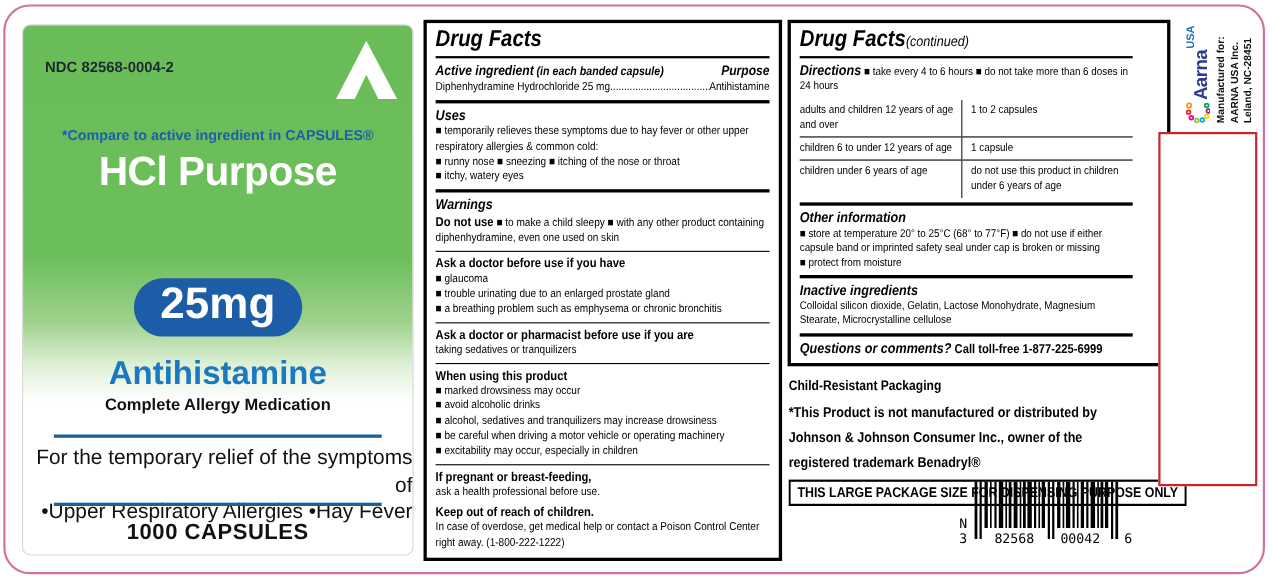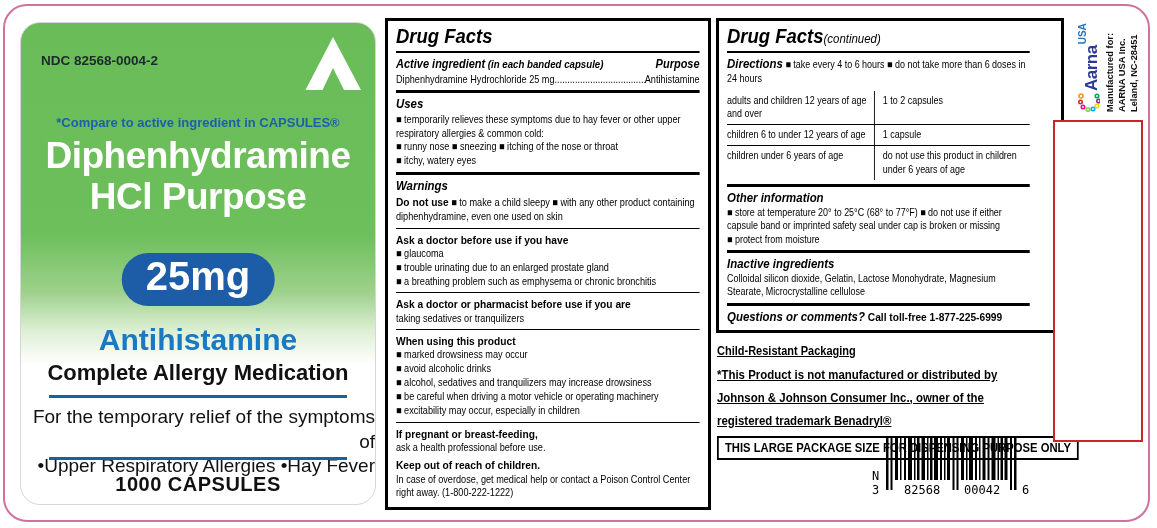--- a/index.html
+++ b/index.html
@@ -6,32 +6,32 @@
   body{
     width:1157px;height:528px;position:relative;background:#ffffff;
     font-family:"Liberation Sans",sans-serif;color:#000;overflow:hidden;
   }
   
   .frame{position:absolute;left:3px;top:4px;width:1143px;height:514px;
     border:2px solid #d2719f;border-radius:24px;}
 
   
   .green-panel{position:absolute;left:20px;top:22px;width:354px;height:481px;
-    border-radius:20px;border:1px solid #d6d6d6;overflow:hidden;text-align:center;
+    border-radius:8px;border:1px solid #d6d6d6;overflow:hidden;text-align:center;
     background:linear-gradient(180deg,#69bc57 0%,#6dbf5c 44%,#9ed18c 56%,#ddefd4 64%,#ffffff 71%);}
   .ndc{position:absolute;left:20px;top:30px;font-size:13.5px;font-weight:bold;color:#1c2a2e;}
   .brand-mark{position:absolute;right:12px;top:12px;width:60px;height:58px;}
   .compare{position:absolute;top:92px;width:100%;font-size:13px;font-weight:bold;color:#1b5fae;}
   .drug-name{position:absolute;top:112px;width:100%;font-size:37px;font-weight:bold;color:#fff;
     line-height:1.12;letter-spacing:-0.5px;}
   .badge{position:absolute;top:230px;left:50%;transform:translateX(-50%);
     background:#1d5ca7;color:#ffffff;font-size:40px;font-weight:bold;
     padding:1px 24px 7px;border-radius:27px;white-space:nowrap;}
   .category{position:absolute;top:300px;width:100%;font-size:30px;font-weight:bold;color:#1a79c0;}
-  .subtitle{position:absolute;top:337px;width:100%;font-size:22px;font-weight:bold;color:#111;}
+  .subtitle{position:absolute;top:337px;width:100%;font-size:15px;font-weight:bold;color:#111;}
   .rule-blue{position:absolute;left:28px;right:28px;height:3px;background:#15629f;}
   .r1{top:372px;} .r2{top:434px;}
   .indication{position:absolute;top:382px;width:100%;font-size:19px;color:#111;line-height:1.3;text-align:right;}
   .count{position:absolute;top:450px;width:100%;font-size:20px;font-weight:bold;color:#111;letter-spacing:0.5px;}
 
   
   .df-box{position:absolute;background:#fff;border:3px solid #000;box-sizing:border-box;
     padding:2px 8px 4px;overflow:hidden;}
   .df-left{left:385px;top:18px;width:326px;height:492px;}
   .df-right{left:716px;top:18px;width:348px;height:315px;}
@@ -51,21 +51,21 @@
   .leader-row{display:flex;white-space:nowrap;}
   .leader-dots{flex:1;overflow:hidden;}
   .inline-h{display:inline;}
   .dir-table{margin-top:5px;}
   .dir-row{display:flex;}
   .dir-row + .dir-row{border-top:1.5px solid #000;}
   .cell-pop{width:168px;padding:3px 8px 4px 0;border-right:1.5px solid #000;box-sizing:border-box;}
   .cell-dose{flex:1;padding:3px 0 4px 9px;}
 
   
-  .pkg{position:absolute;left:717px;top:344px;width:324px;text-decoration:underline;}
+  .pkg{position:absolute;left:717px;top:344px;width:324px;}
   .pkg-cond{transform:scaleX(0.88);transform-origin:0 0;width:368px;}
   .pkg-title{font-size:12.5px;font-weight:bold;margin-bottom:6px;}
   .pkg-disclaimer{font-size:13px;font-weight:bold;line-height:1.75;}
   .pkg-box{margin-top:4px;border:2px solid #000;padding:2px 7px 3px;font-size:12.8px;
     font-weight:bold;display:inline-block;white-space:nowrap;}
 
   
   .barcode{position:absolute;left:866px;top:436px;width:170px;height:68px;}
   .bc-digit{font-family:"DejaVu Sans Mono",monospace;font-size:12px;}
 
@@ -88,21 +88,20 @@
 
 <div class="green-panel">
   <div class="ndc">NDC 82568-0004-2</div>
   <div class="brand-mark">
     <svg viewBox="0 0 60 58" width="60" height="58">
       <path d="M30 2 L58 55 H41 L30 33 L19.5 55 H2.5 Z" fill="#ffffff"></path>
     </svg>
   </div>
   <div class="compare">*Compare to active ingredient in CAPSULES®</div>
   <div class="drug-name">
-    <div>Diphenhydramine</div>
     <div>HCl Purpose</div>
   </div>
   <div class="badge">25mg</div>
   <div class="category">Antihistamine</div>
   <div class="subtitle">Complete Allergy Medication</div>
   <div class="rule-blue r1"></div>
   <div class="indication">
     <div>For the temporary relief of the symptoms of</div>
     <div>•Upper Respiratory Allergies •Hay Fever</div>
   </div>

